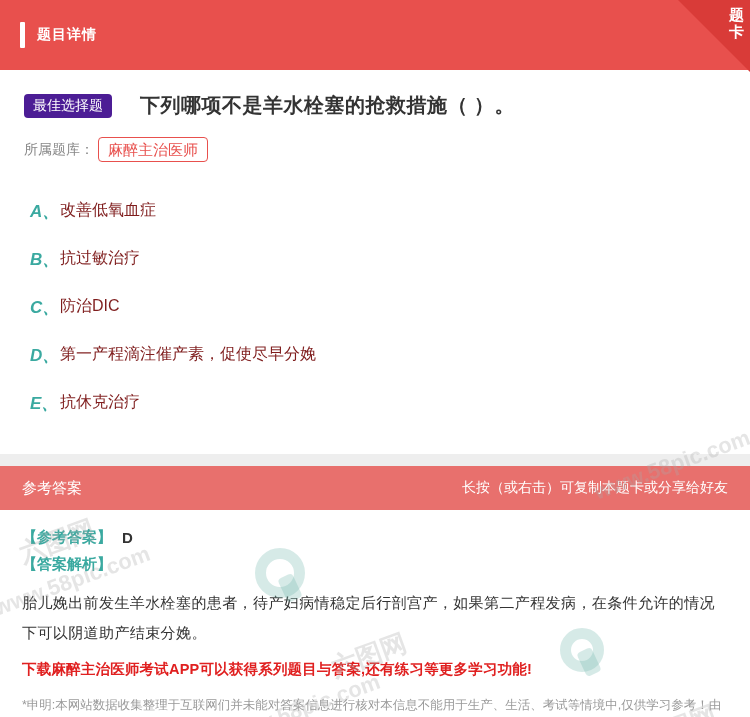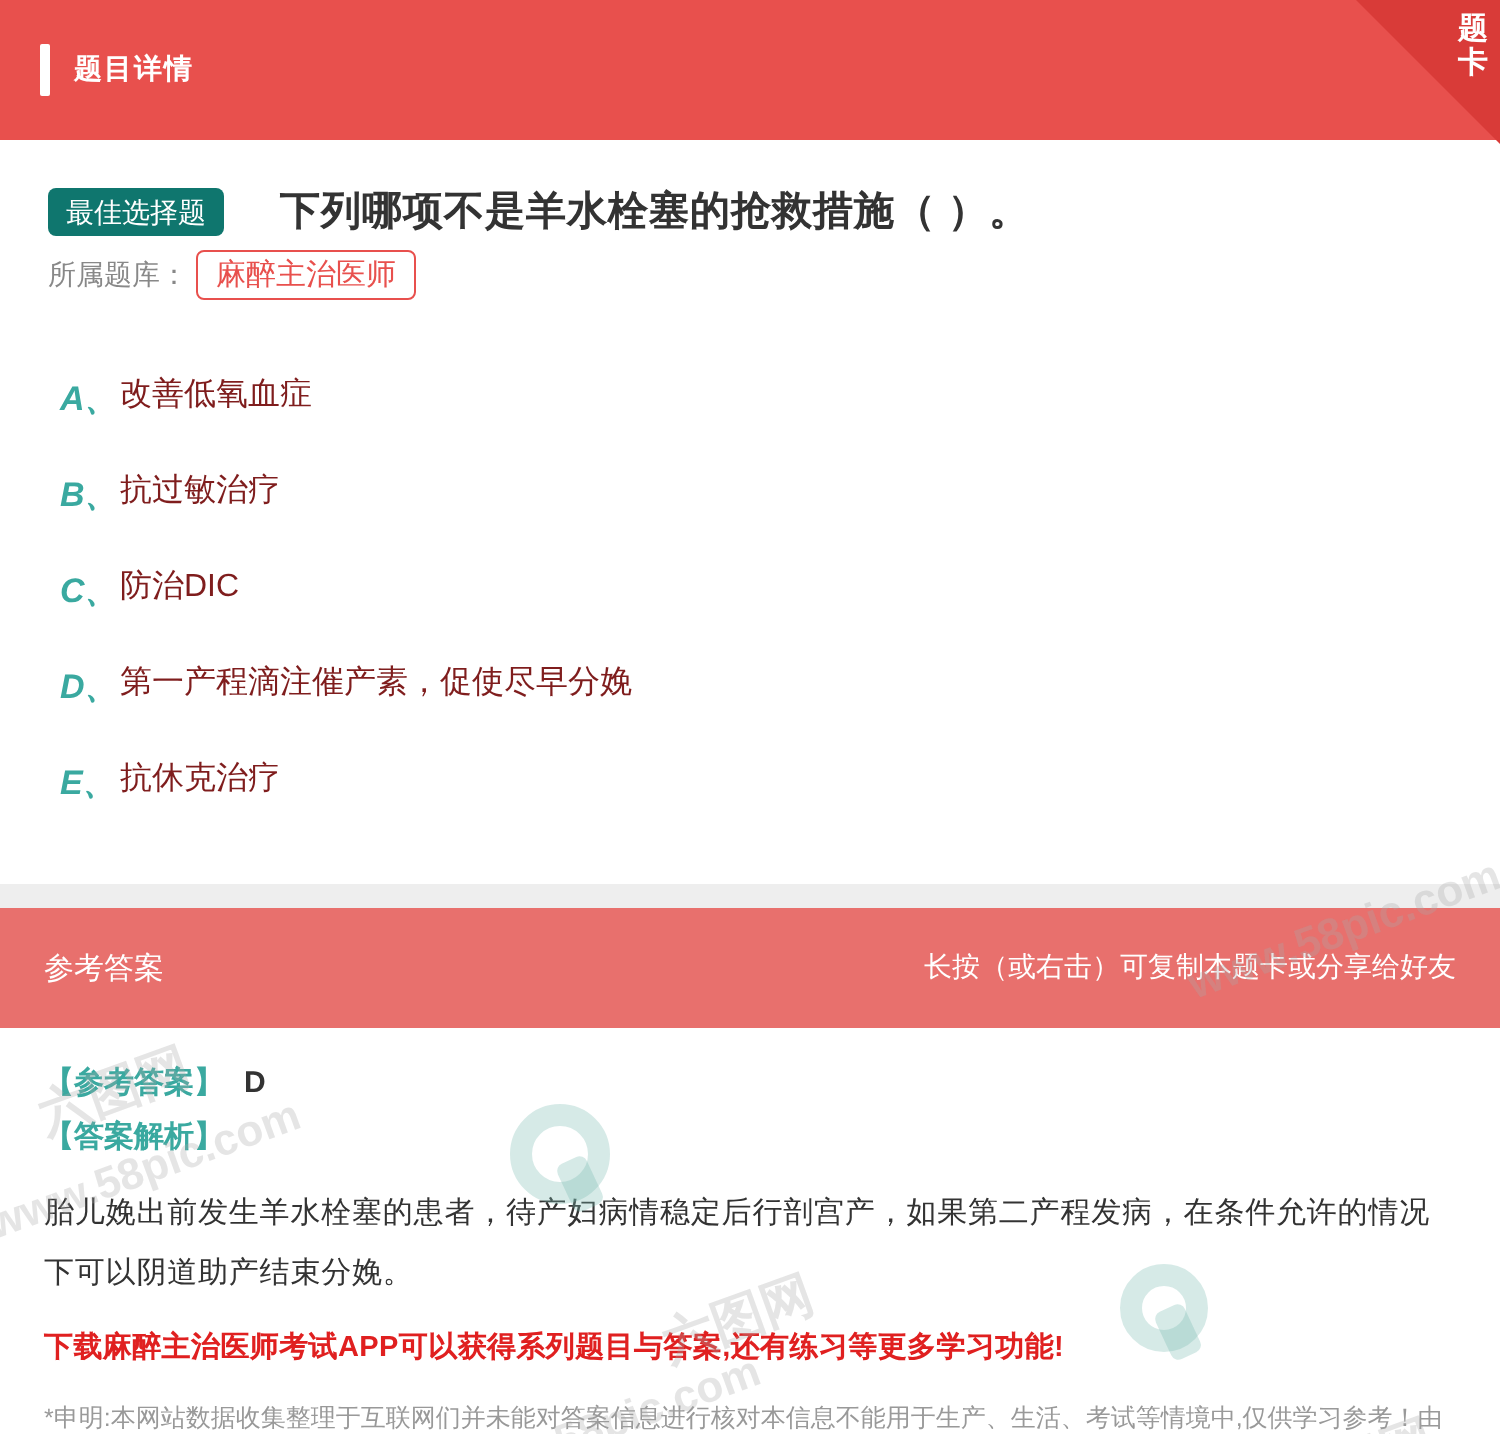--- a/index.html
+++ b/index.html
@@ -68,37 +68,38 @@
   
   .question-area {
     padding: 22px 24px 0 24px;
   }
   .q-line {
     display: flex;
     align-items: center;
   }
   .tag-type {
     display: inline-block;
-    background: #0f766e;
+    background: #4c1d95;
     color: #ffffff;
     font-size: 14px;
     padding: 5px 9px;
     border-radius: 4px;
     white-space: nowrap;
     line-height: 1;
+    font-family: Liberation Mono, monospace;
   }
   .q-text {
     margin-left: 28px;
     font-size: 20px;
     color: #333333;
     font-weight: bold;
     letter-spacing: 0.5px;
   }
   .bank-line {
-    margin-top: 6px;
+    margin-top: 18px;
     display: flex;
     align-items: center;
     text-align: center;
   }
   .bank-label {
     font-size: 14px;
     color: #888888;
   }
   .bank-value {
     margin-left: 4px;
@@ -138,21 +139,21 @@
   
   .divider-band {
     height: 12px;
     background: #eeeeee;
     margin-top: 6px;
   }
 
   
   .answer-header {
     position: relative;
-    height: 60px;
+    height: 44px;
     background: #e8706d;
     display: flex;
     align-items: center;
     justify-content: space-between;
     padding: 0 22px;
   }
   .answer-header .left {
     color: #ffffff;
     font-size: 15px;
   }

